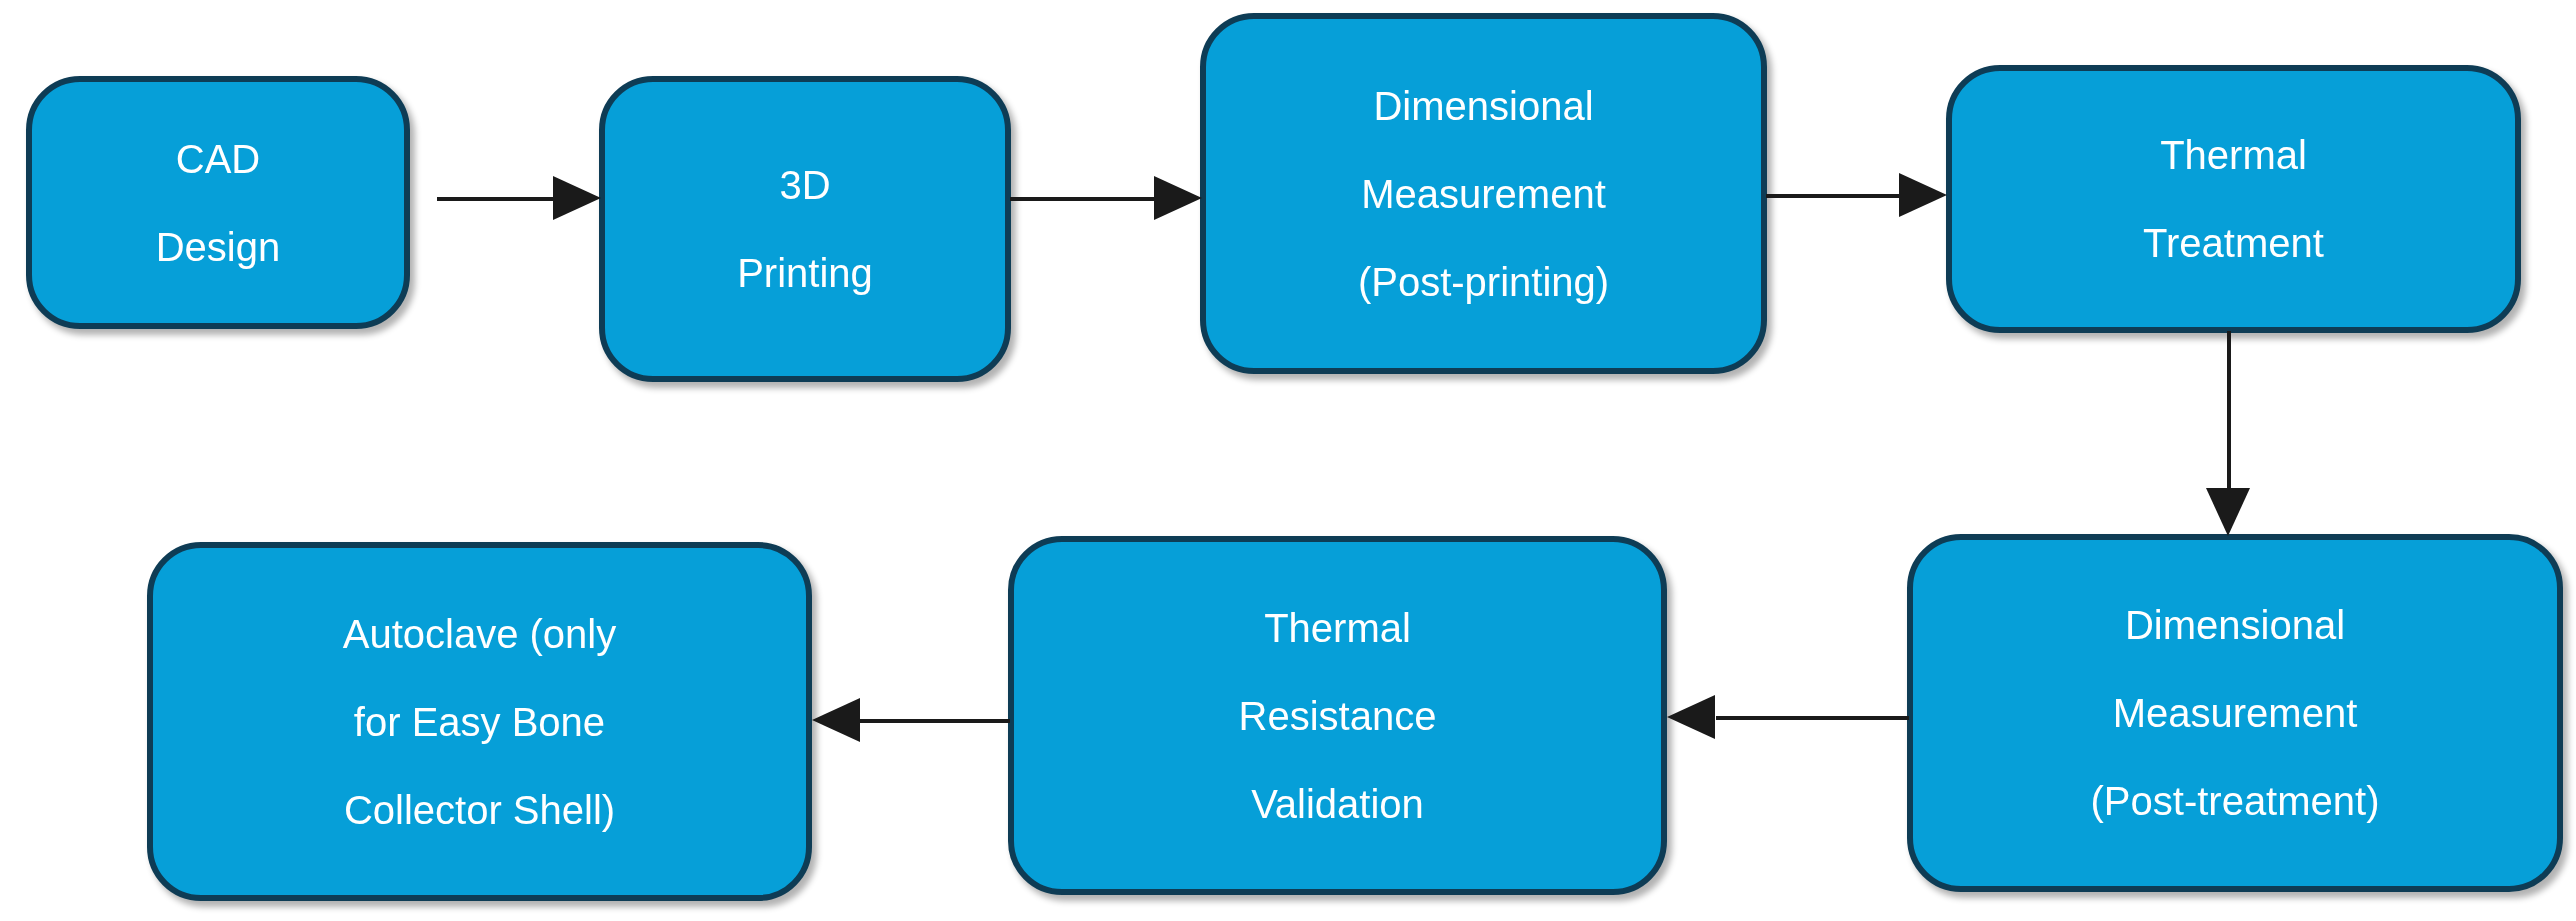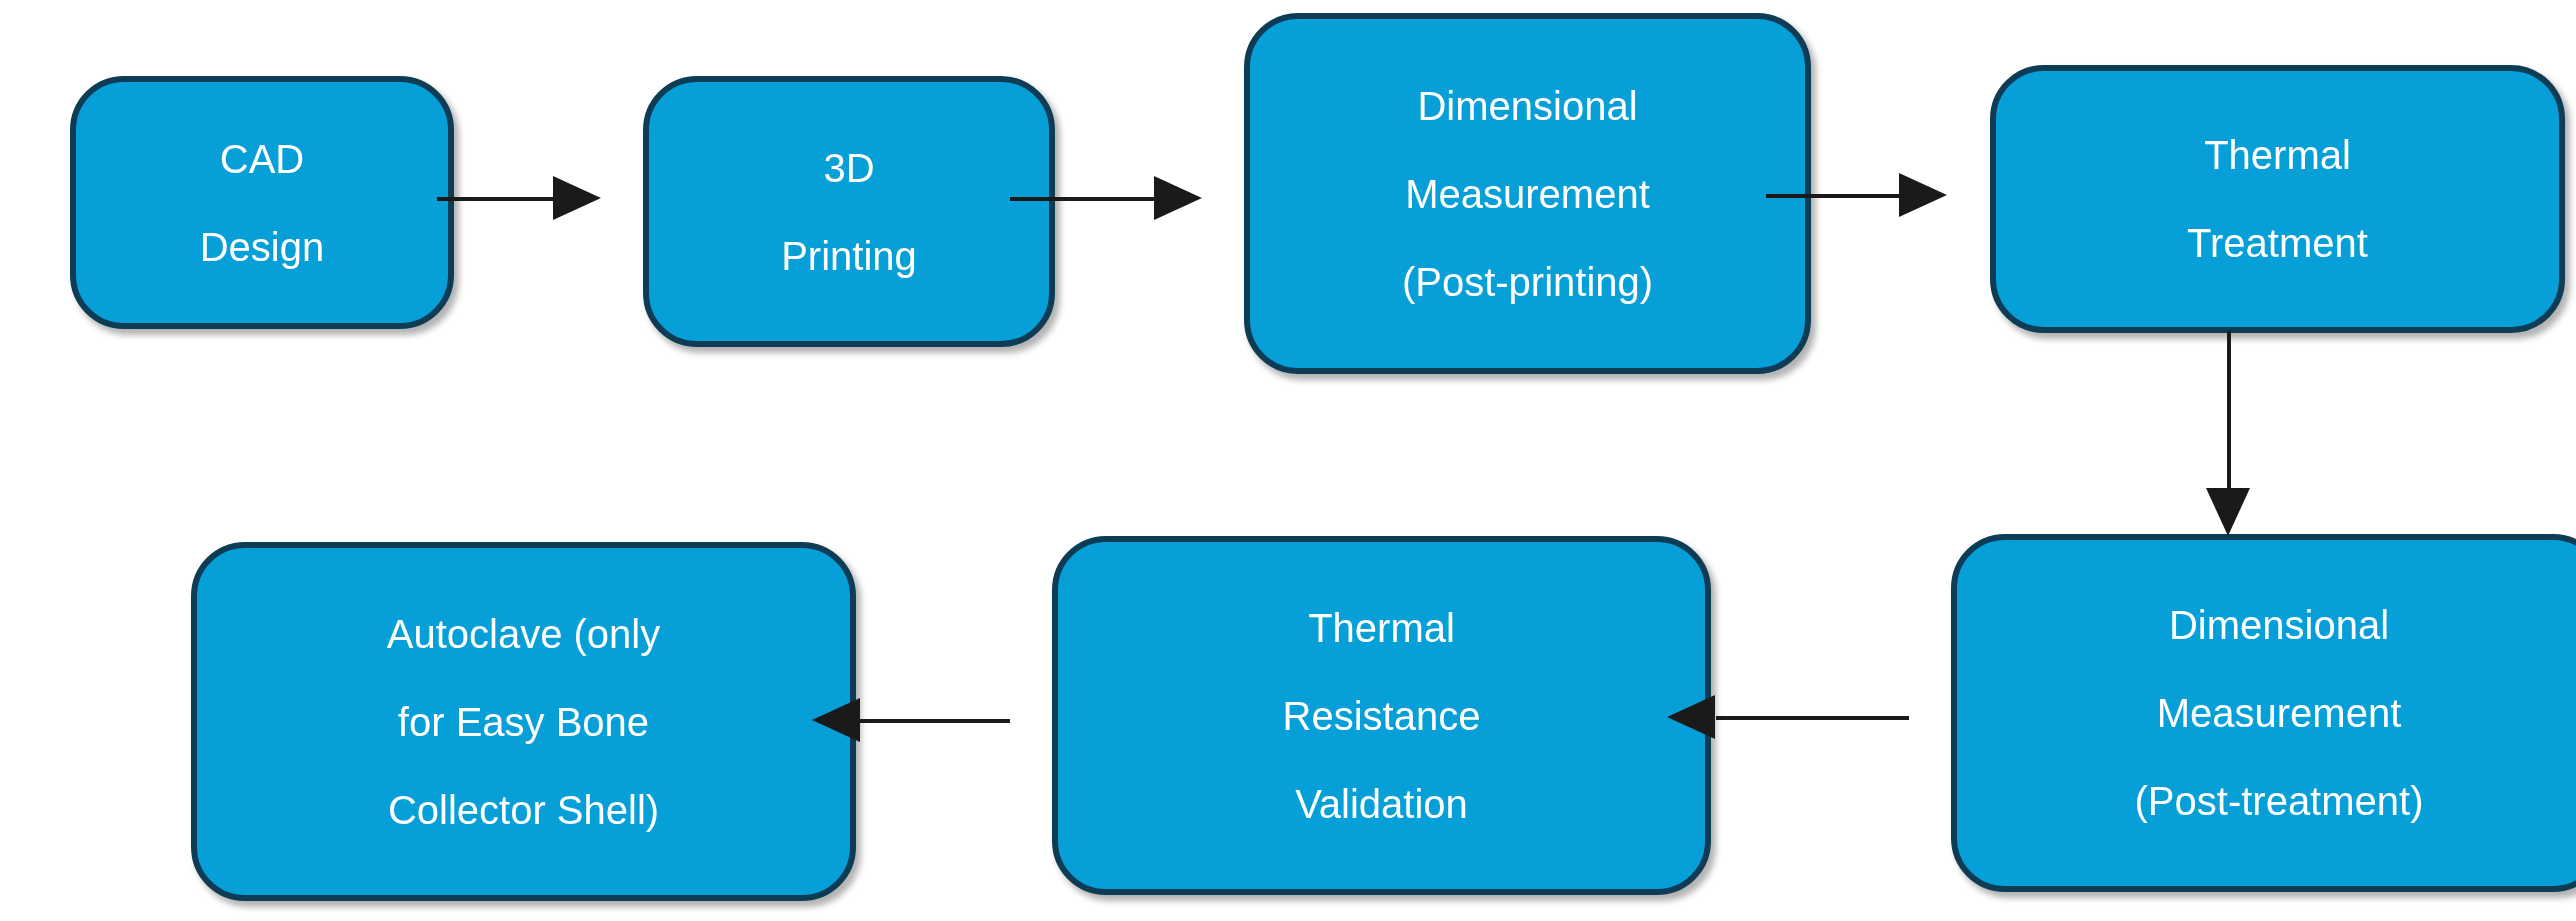--- a/index.html
+++ b/index.html
@@ -24,25 +24,24 @@
     box-shadow: 4.3px 5.2px 6px rgba(0,0,0,0.30);
     color: #ffffff;
     display: flex;
     align-items: center;
     justify-content: center;
     text-align: center;
     font-size: 40px;
     font-weight: 400;
     line-height: 2.2;
     white-space: pre-line;
-    margin-left: 44px;
   }
   
   .n-cad        { left:  26px; top:  76px; width: 384px; height: 253px; }
-  .n-print      { left: 599px; top:  76px; width: 412px; height: 271px; }
+  .n-print      { left: 599px; top:  76px; width: 412px; height: 306px; }
   .n-dim-print  { left: 1200px; top:  13px; width: 567px; height: 361px; }
   .n-thermal    { left: 1946px; top:  65px; width: 575px; height: 268px; }
   
   .n-dim-treat  { left: 1907px; top: 534px; width: 656px; height: 358px; }
   .n-validation { left: 1008px; top: 536px; width: 659px; height: 359px; }
   .n-autoclave  { left: 147px;  top: 542px; width: 665px; height: 359px; }
 
   
   .hline {
     position: absolute;

